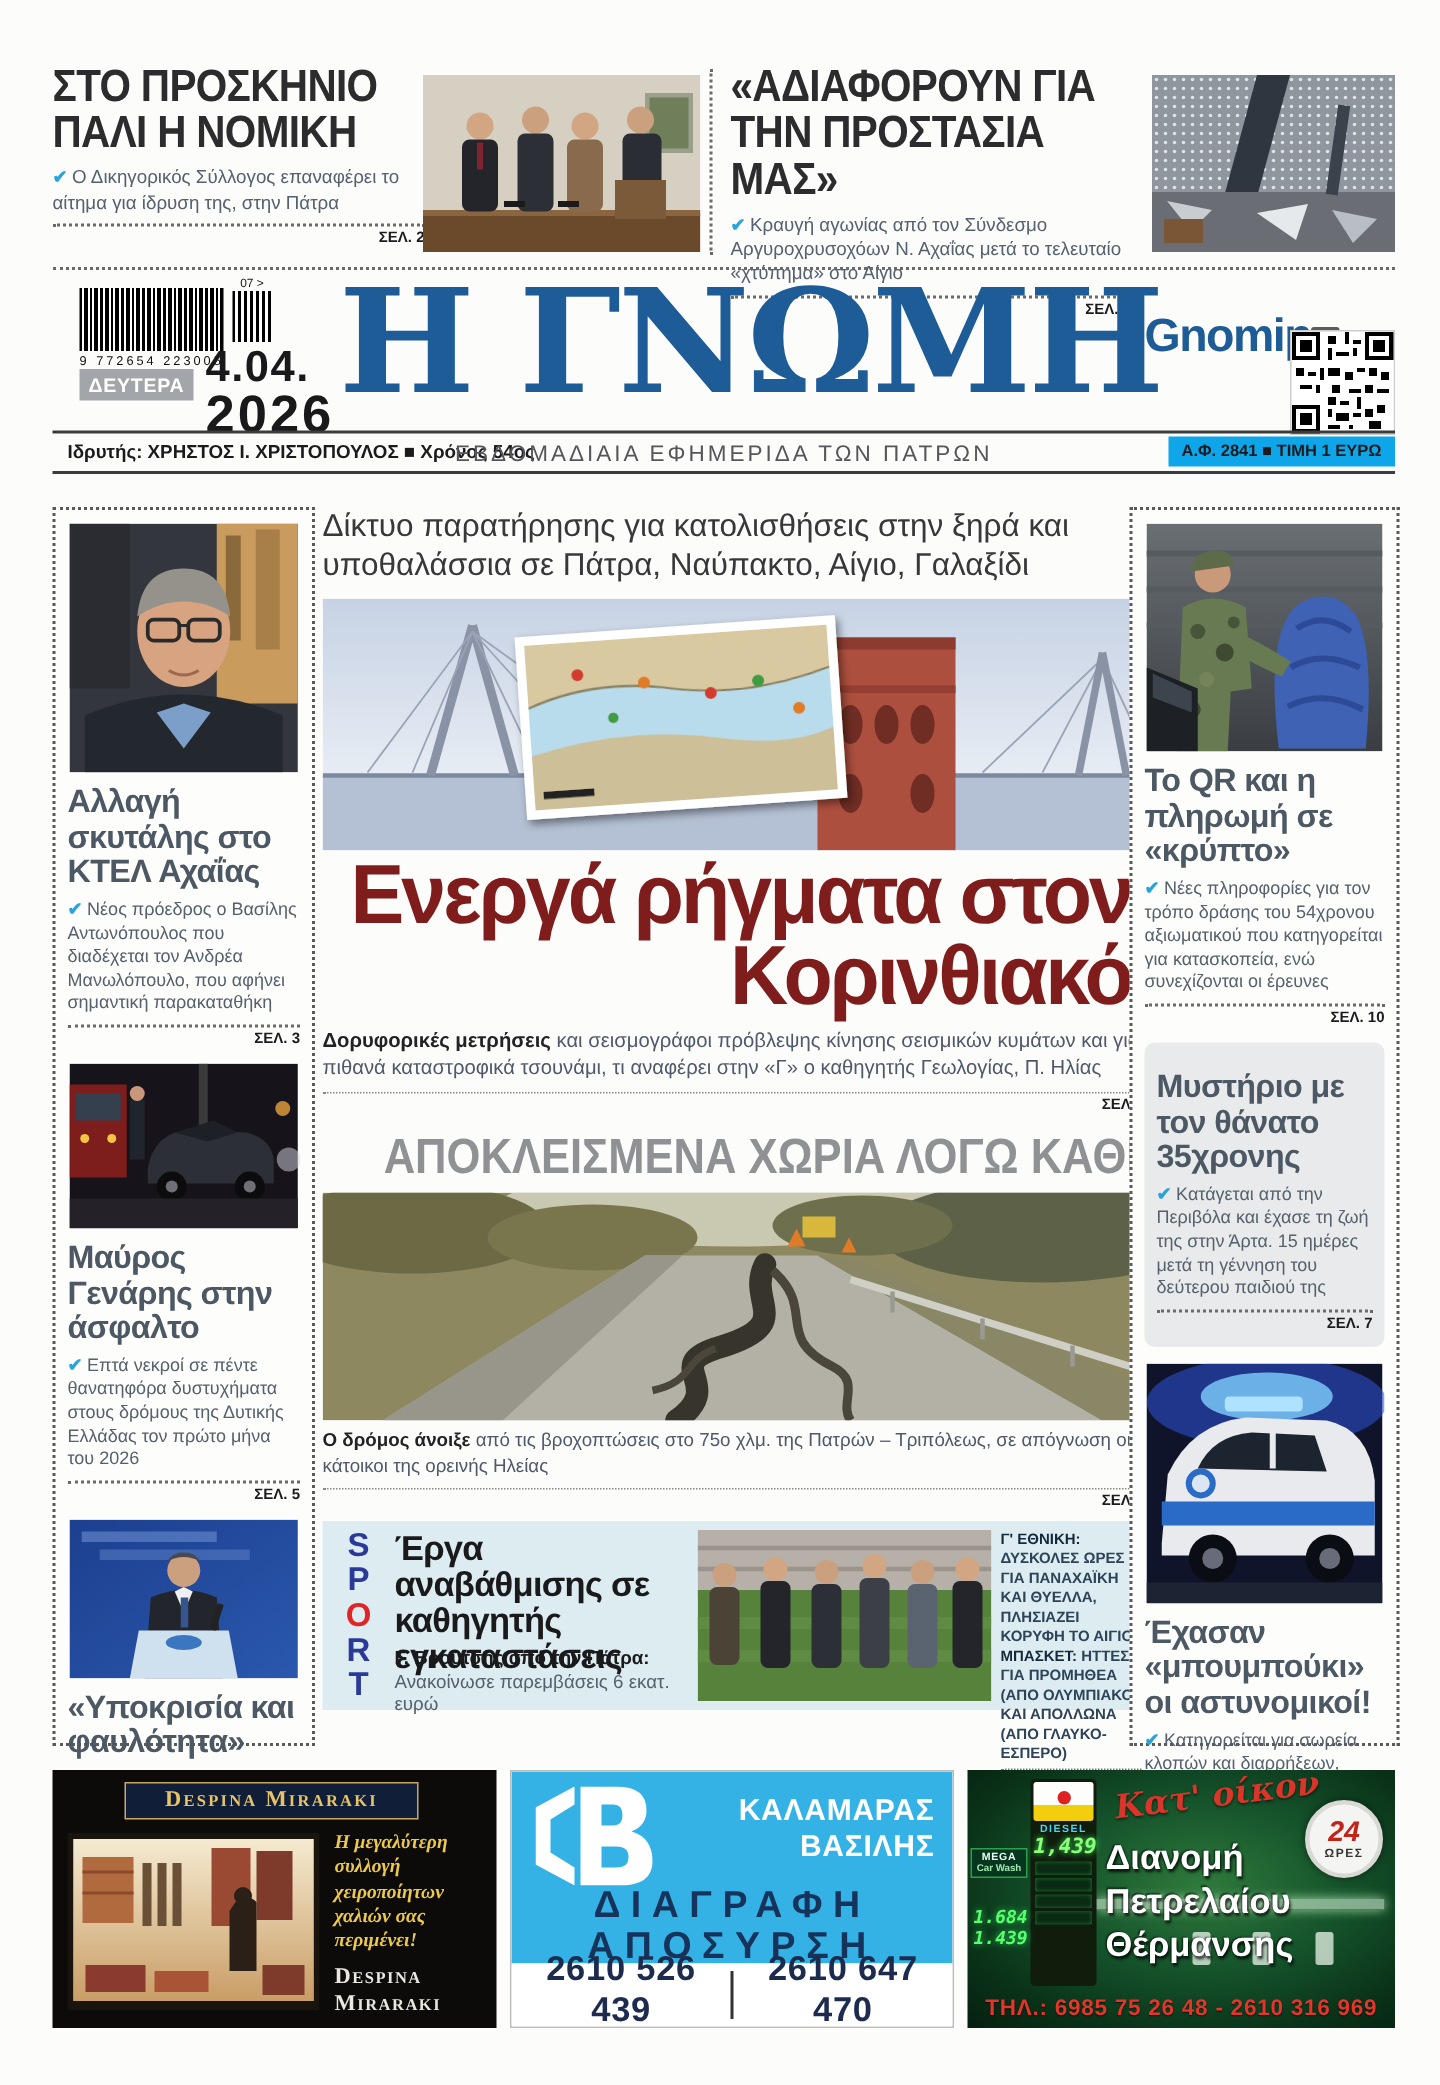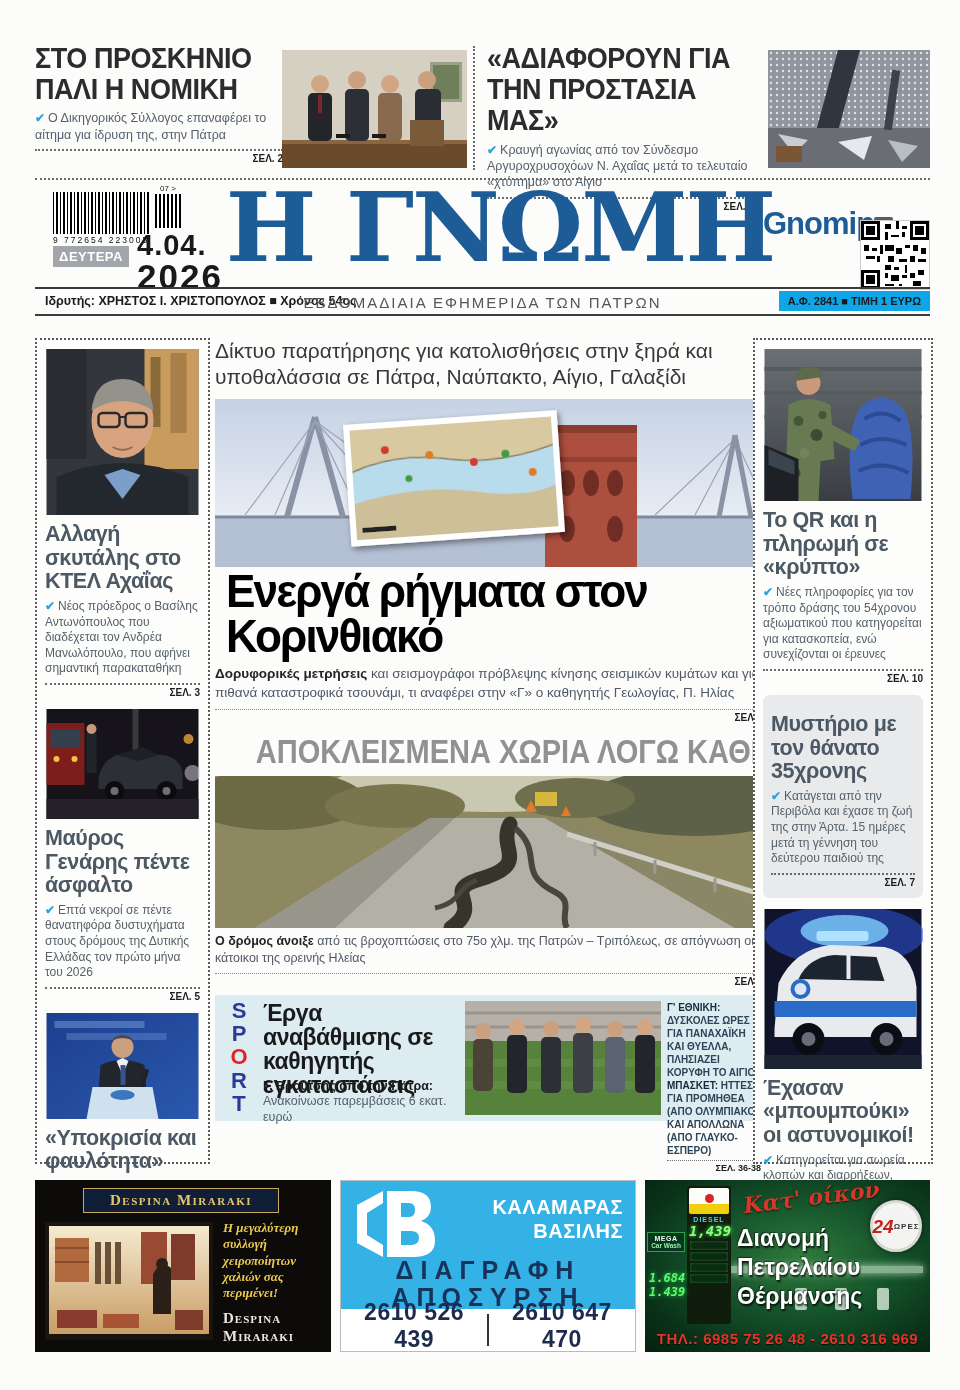--- a/index.html
+++ b/index.html
@@ -56,21 +56,21 @@
   .side-story { margin-bottom:11px; }
   .side-photo { width:100%; overflow:hidden; display:block; }
   .side-title { margin-top:8px; font-size:21.5px; line-height:1.1; font-weight:600; color:#4c5863; letter-spacing:-.4px; }
   .side-teaser { margin-top:5px; font-size:12px; line-height:1.3; color:#55616c; }
   .gray-box { background:#e9eaeb; border-radius:7px; padding:10px 8px; margin-bottom:11px; }
 
   
   .center-col { position:absolute; left:215px; top:338px; width:550px; }
   .kicker { text-align:left; font-size:21px; line-height:1.26; color:#38383a; font-weight:500; }
   .bridge-photo { position:relative; width:550px; height:168px; margin-top:8px; overflow:hidden; }
-  .main-headline { margin-top:2px; text-align:left; font-weight:800; font-size:46px; line-height:.97; color:#000000; letter-spacing:-2px; }
+  .main-headline { margin-top:2px; text-align:right; font-weight:800; font-size:56px; line-height:.97; color:#7f1d1d; letter-spacing:-2px; }
   .main-headline .sq { display:inline-block; transform:scaleX(.96); transform-origin:center top; }
   .lede { margin-top:7px; font-size:13.5px; line-height:1.4; color:#50596a; }
   .lede b { color:#232325; }
   .center-col .dotrule { border-top:1.5px dotted #888; }
   .sec-headline { margin-top:10px; text-align:center; font-weight:800; font-size:33px; color:#8f9194; letter-spacing:0; }
   .sec-headline .sq { display:inline-block; transform:scaleX(.88); transform-origin:center top; white-space:nowrap; }
   .road-photo { position:relative; width:550px; height:152px; margin-top:5px; overflow:hidden; }
   .caption { margin-top:5px; font-size:12.5px; line-height:1.35; color:#50596a; }
   .caption b { color:#232325; }
 
@@ -105,21 +105,21 @@
   .ad2-name { position:absolute; right:12px; top:14px; text-align:right; color:#fff; font-weight:700; font-size:20px; line-height:1.2; letter-spacing:.5px; }
   .ad2-main { position:absolute; left:0; right:0; top:76px; text-align:center; color:#16335c; font-weight:800; font-size:25px; line-height:1.08; letter-spacing:7px; }
   .ad2-bottom { position:relative; width:100%; height:42px; background:#fff; display:flex; align-items:center; justify-content:center; }
   .phone-group { text-align:center; padding:0 12px; }
   .phone-group .ph { font-size:23px; font-weight:800; color:#1d2b4e; letter-spacing:.5px; }
   .phone-group .loc { font-size:8.5px; color:#555; margin-top:-1px; }
   .ph-divider { width:2px; height:32px; background:#333; }
 
   .ad3 { left:645px; width:285px; background:radial-gradient(ellipse at 55% 45%, #2e7a3c 0%, #14512a 45%, #0a3319 75%, #05200f 100%); }
   .fuel-script { position:absolute; left:98px; top:4px; font-family:"DejaVu Serif", serif; font-style:italic; font-weight:700; font-size:22px; color:#d9352a; transform:rotate(-7deg); text-shadow:0 1px 2px rgba(0,0,0,.6); }
-  .badge24 { position:absolute; right:8px; top:20px; width:52px; height:52px; border-radius:50%; background:#f4f4f2; border:3px solid #d8d8d4; box-shadow:0 0 6px rgba(0,0,0,.5); display:flex; flex-direction:row; align-items:center; justify-content:center;text-align:center; }
+  .badge24 { position:absolute; right:8px; top:20px; width:52px; height:52px; border-radius:50%; background:#f4f4f2; border:3px solid #d8d8d4; box-shadow:0 0 6px rgba(0,0,0,.5); display:flex; flex-direction:column; align-items:center; justify-content:center;text-align:center; }
   .badge24 .h24 { font-size:19px; font-weight:800; font-style:italic; color:#c22418; line-height:1; }
   .badge24 .hl { font-size:8px; font-weight:700; color:#333; letter-spacing:1px; }
   .fuel-main { position:absolute; left:92px; top:44px; width:158px; font-weight:800; font-size:23px; line-height:1.25; color:#fff; text-shadow:1px 2px 2px rgba(0,0,0,.8), -1px -1px 1px rgba(0,0,0,.5); }
   .totem { position:absolute; left:42px; top:6px; width:44px; height:138px; background:#101d0d; border-radius:3px; padding:2px; }
   .totem-logo { height:26px; border-radius:2px; background:linear-gradient(#fdfdfb 0 60%, #f2cf0e 60% 100%); position:relative; }
   .totem-logo .dot { position:absolute; left:50%; top:6px; width:9px; height:9px; margin-left:-4px; border-radius:50%; background:#d22; }
   .totem .diesel { text-align:center; font-size:7px; font-weight:700; color:#4fd2f0; margin-top:2px; letter-spacing:1px; }
   .totem .bigprice { text-align:center; font-family:"DejaVu Sans Mono", monospace; font-style:italic; font-weight:800; font-size:14px; color:#8dff7a; text-shadow:0 0 4px #3dff5a; }
   .totem .row { height:9px; margin:2px 1px; background:#0a2a12; border-radius:1px; box-shadow:inset 0 0 3px #1f7a34; }
   .megasign { position:absolute; left:2px; top:52px; width:38px; padding:2px; background:#06361d; border:1px solid #2ea04c; text-align:center; }
@@ -318,21 +318,21 @@
             <circle cx="68" cy="82" r="4" fill="#6e7076"></circle>
           <circle cx="120" cy="82" r="10" fill="#0c0c0e"></circle>
             <circle cx="120" cy="82" r="4" fill="#6e7076"></circle>
           <circle cx="142" cy="30" r="5" fill="#e8a23c" opacity=".8"></circle>
             <circle cx="146" cy="64" r="8" fill="#d8d8e0" opacity=".5"></circle>
           <rect x="40" y="24" width="10" height="40" fill="#20242b"></rect>
             <circle cx="45" cy="20" r="5" fill="#c9987a"></circle>
           <rect x="0" y="90" width="152" height="20" fill="#242128"></rect>
         </svg>
       </span>
-      <div class="side-title">Μαύρος Γενάρης πέντε άσφαλτο</div>
+      <div class="side-title">Μαύρος Γενάρης στην άσφαλτο</div>
       <div class="side-teaser"><span class="check">✔</span><span>Επτά νεκροί σε πέντε θανατηφόρα δυστυχήματα στους δρόμους της Δυτικής Ελλάδας τον πρώτο μήνα του 2026</span></div>
       <div class="dotrule"></div>
       <div class="page-label">ΣΕΛ. 5</div>
     </div>
 
     <div class="side-story">
       <span class="side-photo">
         <svg width="155" height="106" viewBox="0 0 152 106">
           <defs>
               <linearGradient id="pod" x1="0" y1="0" x2="1" y2="1">

